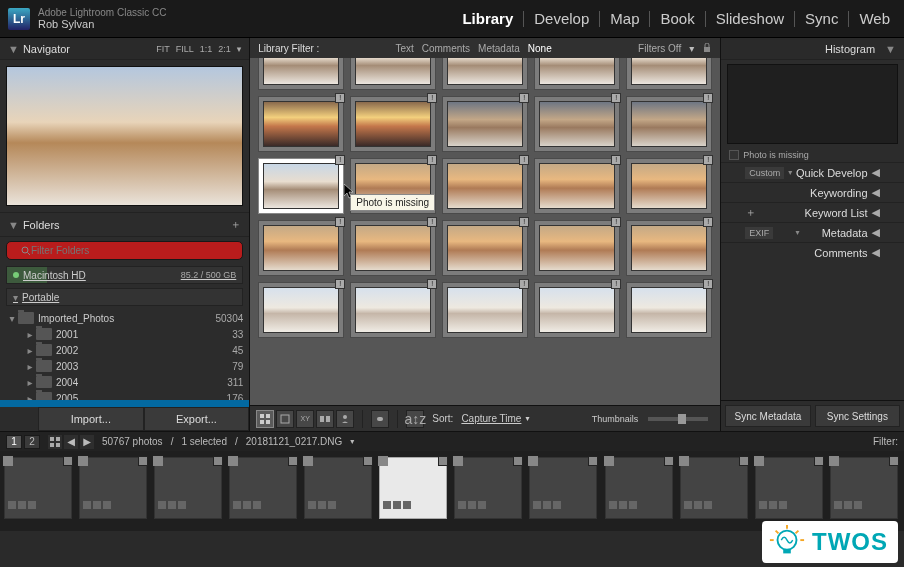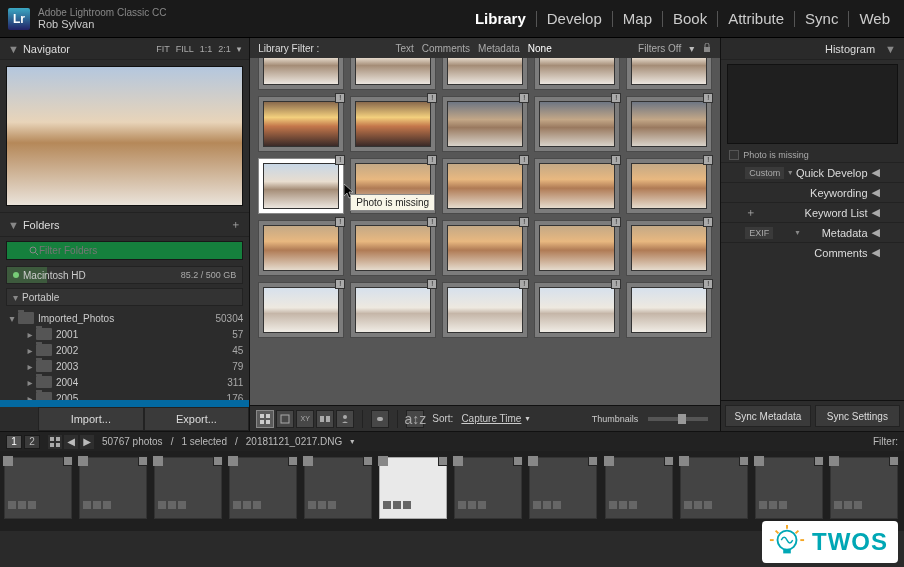--- a/index.html
+++ b/index.html
@@ -21,23 +21,23 @@
 
 
 .left { width: 252px; background: #2c2c2c; display: flex; flex-direction: column; border-right: 1px solid #111; }
 .panelhdr { height: 22px; display: flex; align-items: center; padding: 0 8px; color: #ddd; font-size: 11px; border-bottom: 1px solid #222; background: #2a2a2a; }
 .panelhdr .title { flex: 1; }
 .panelhdr .opts { font-size: 9px; color: #aaa; display: flex; gap: 6px; }
 .nav-image { height: 140px; background: linear-gradient(180deg,#b4c7de 0%,#e8d4b9 40%,#b58859 55%,#eae3da 100%); margin: 6px; border: 1px solid #111; }
 .folders-hdr { display: flex; align-items: center; padding: 4px 8px; border-top: 1px solid #222; border-bottom: 1px solid #222; }
 .folders-hdr .title { flex: 1; color: #ddd; }
 .folders-hdr .plus { color: #aaa; }
-.searchbox { display: flex; align-items: center; margin: 4px 6px; height: 19px; background: #15803d; border: 1px solid #181818; border-radius: 0; padding: 0 22px; }
+.searchbox { display: flex; align-items: center; margin: 4px 6px; height: 19px; background: #b91c1c; border: 1px solid #181818; border-radius: 5px; padding: 0 14px; }
 .searchbox input { flex: 1; background: transparent; border: none; color: #ccc; font-size: 10px; outline: none; }
-.volume { margin: 2px 6px; height: 18px; display: flex; align-items: center; background: #333; border: 1px solid #222; padding: 0 6px; font-size: 10px; }
+.volume { margin: 2px 6px; height: 18px; display: flex; align-items: center; background: #333; border: 1px solid #222; padding: 0 6px; font-size: 10px; text-decoration: underline; }
 .volume.mac { background: linear-gradient(90deg,#3d5a3d 17%,#333 17%); }
 .volume .label { flex: 1; }
 .volume .stat { font-size: 9px; color: #aaa; }
 .tree { flex: 1; overflow: auto; padding: 2px 0 0 6px; }
 .treerow { display: flex; align-items: center; height: 16px; padding: 0 6px 0 0; font-size: 10px; color: #ccc; }
 .treerow .arrow { width: 12px; text-align: center; color: #888; }
 .treerow .foldericon { width: 16px; height: 12px; margin-right: 4px; display: inline-block; background: #555; border-radius: 1px; position: relative; }
 .treerow .foldericon:before { content:""; position:absolute; top:-2px; left:0; width:6px; height:2px; background:#555; }
 .treerow .name { flex: 1; }
 .treerow .count { color: #aaa; }
@@ -130,21 +130,21 @@
   </div>
   <div class="modules">
     <span class="mod active">Library</span>
       <span class="sep"></span>
     <span class="mod">Develop</span>
       <span class="sep"></span>
     <span class="mod">Map</span>
       <span class="sep"></span>
     <span class="mod">Book</span>
       <span class="sep"></span>
-    <span class="mod">Attribute</span>
+    <span class="mod">Slideshow</span>
       <span class="sep"></span>
     <span class="mod">Sync</span>
       <span class="sep"></span>
     <span class="mod">Web</span>
   </div>
 </div>
 
 <div class="layout">
 
   <div class="left">
@@ -188,21 +188,21 @@
       <div class="treerow">
         <span class="arrow">▾</span>
         <span class="foldericon"></span>
         <span class="name">Imported_Photos</span>
         <span class="count">50304</span>
       </div>
       <div class="treerow sub">
           <span class="arrow">▸</span>
           <span class="foldericon"></span>
           <span class="name">2001</span>
-          <span class="count">57</span>
+          <span class="count">33</span>
         </div>
       <div class="treerow sub">
           <span class="arrow">▸</span>
           <span class="foldericon"></span>
           <span class="name">2002</span>
           <span class="count">45</span>
         </div>
       <div class="treerow sub">
           <span class="arrow">▸</span>
           <span class="foldericon"></span>

